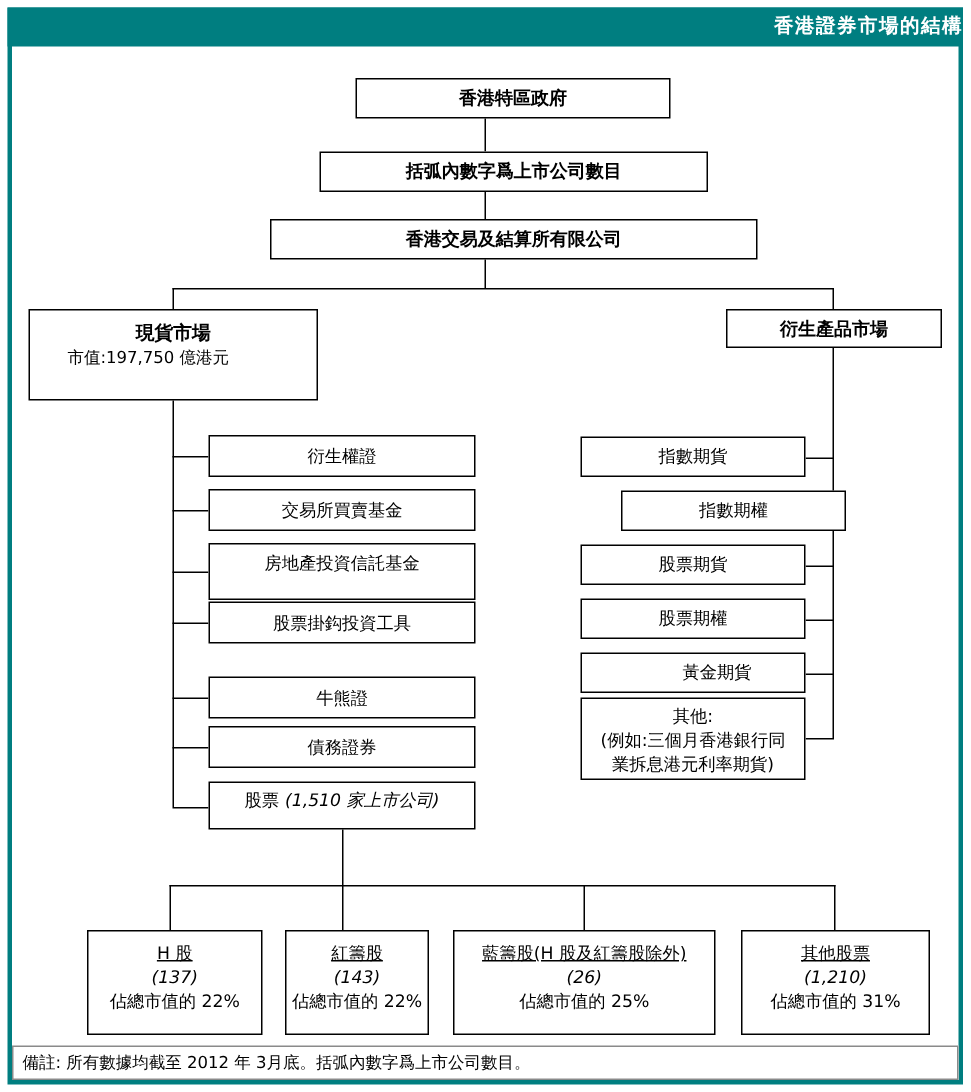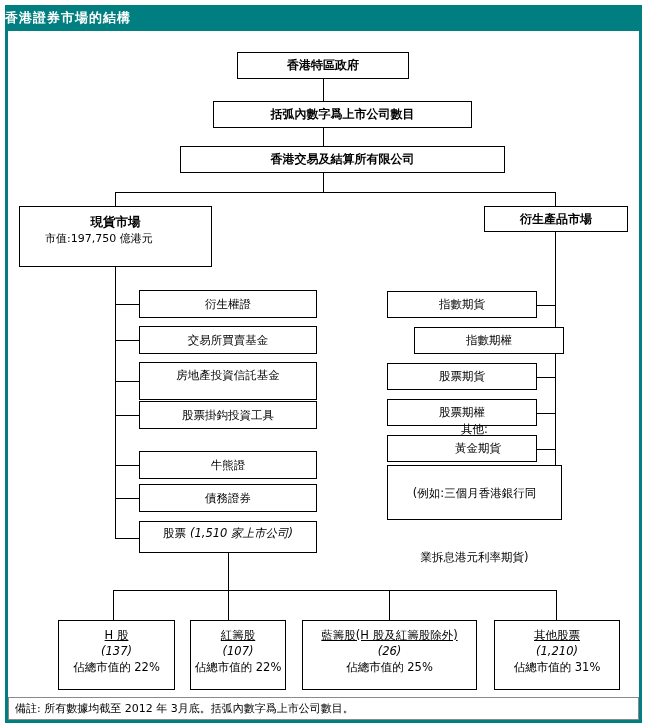--- a/index.html
+++ b/index.html
@@ -27,21 +27,21 @@
   
   .titlebar{
     position:absolute;
     left:5px;top:5px;
     width:637px;height:26px;
     background:#007e80;
     color:#ffffff;
     font-weight:bold;
     font-size:13px;
     line-height:26px;
-    text-align:left;
+    text-align:right;
     letter-spacing:1px;
     box-sizing:border-box;
   }
   
   .canvas{
     position:absolute;
     left:0;top:0;
     width:647px;height:728px;
   }
   .box{
@@ -92,21 +92,21 @@
 <body>
 
 <div class="page">
 
   <div class="frame"></div>
 
   <div class="titlebar">香港證券市場的結構</div>
 
   <div class="canvas">
 
-    <div class="box bold" style="left:237px;top:52px;width:172px;height:27px;">
+    <div class="box bold" style="left:237px;top:52px;width:210px;height:27px;">
       <span>香港特區政府</span>
     </div>
 
     <div class="line v" style="left:323px;top:79px;height:22px;"></div>
 
     <div class="box bold" style="left:213px;top:101px;width:259px;height:27px;">
       <span>括弧內數字爲上市公司數目</span>
     </div>
 
     <div class="line v" style="left:323px;top:128px;height:18px;"></div>
@@ -182,42 +182,42 @@
     <div class="box" style="left:387px;top:363px;width:150px;height:27px;">
       <span>股票期貨</span>
     </div>
     <div class="box" style="left:387px;top:399px;width:150px;height:27px;">
       <span>股票期權</span>
     </div>
     <div class="box" style="left:387px;top:435px;width:150px;height:27px;padding-left:35px;">
       <span>黃金期貨</span>
     </div>
 
-    <div class="box" style="left:387px;top:465px;width:175px;height:55px;line-height:16px;gap:48px;">
+    <div class="box" style="left:387px;top:465px;width:150px;height:55px;line-height:16px;">
       <span>其他:</span>
       <span>(例如:三個月香港銀行同</span>
       <span>業拆息港元利率期貨)</span>
     </div>
 
     <div class="line v" style="left:228px;top:553px;height:37px;"></div>
     <div class="line h" style="left:113px;top:590px;width:444px;"></div>
     <div class="line v" style="left:113px;top:590px;height:30px;"></div>
     <div class="line v" style="left:228px;top:590px;height:30px;"></div>
     <div class="line v" style="left:389px;top:590px;height:30px;"></div>
     <div class="line v" style="left:556px;top:590px;height:30px;"></div>
 
     <div class="box" style="left:58px;top:620px;width:117px;height:70px;justify-content:flex-start;padding-top:6px;line-height:16px;">
       <span class="hdr">H 股</span>
       <span class="num">(137)</span>
       <span class="pct">佔總市值的 22%</span>
     </div>
 
     <div class="box" style="left:190px;top:620px;width:96px;height:70px;justify-content:flex-start;padding-top:6px;line-height:16px;">
       <span class="hdr">紅籌股</span>
-      <span class="num">(107)</span>
+      <span class="num">(143)</span>
       <span class="pct">佔總市值的 22%</span>
     </div>
 
     <div class="box" style="left:302px;top:620px;width:175px;height:70px;justify-content:flex-start;padding-top:6px;line-height:16px;">
       <span class="hdr">藍籌股(H 股及紅籌股除外)</span>
       <span class="num">(26)</span>
       <span class="pct">佔總市值的 25%</span>
     </div>
 
     <div class="box" style="left:494px;top:620px;width:126px;height:70px;justify-content:flex-start;padding-top:6px;line-height:16px;">

